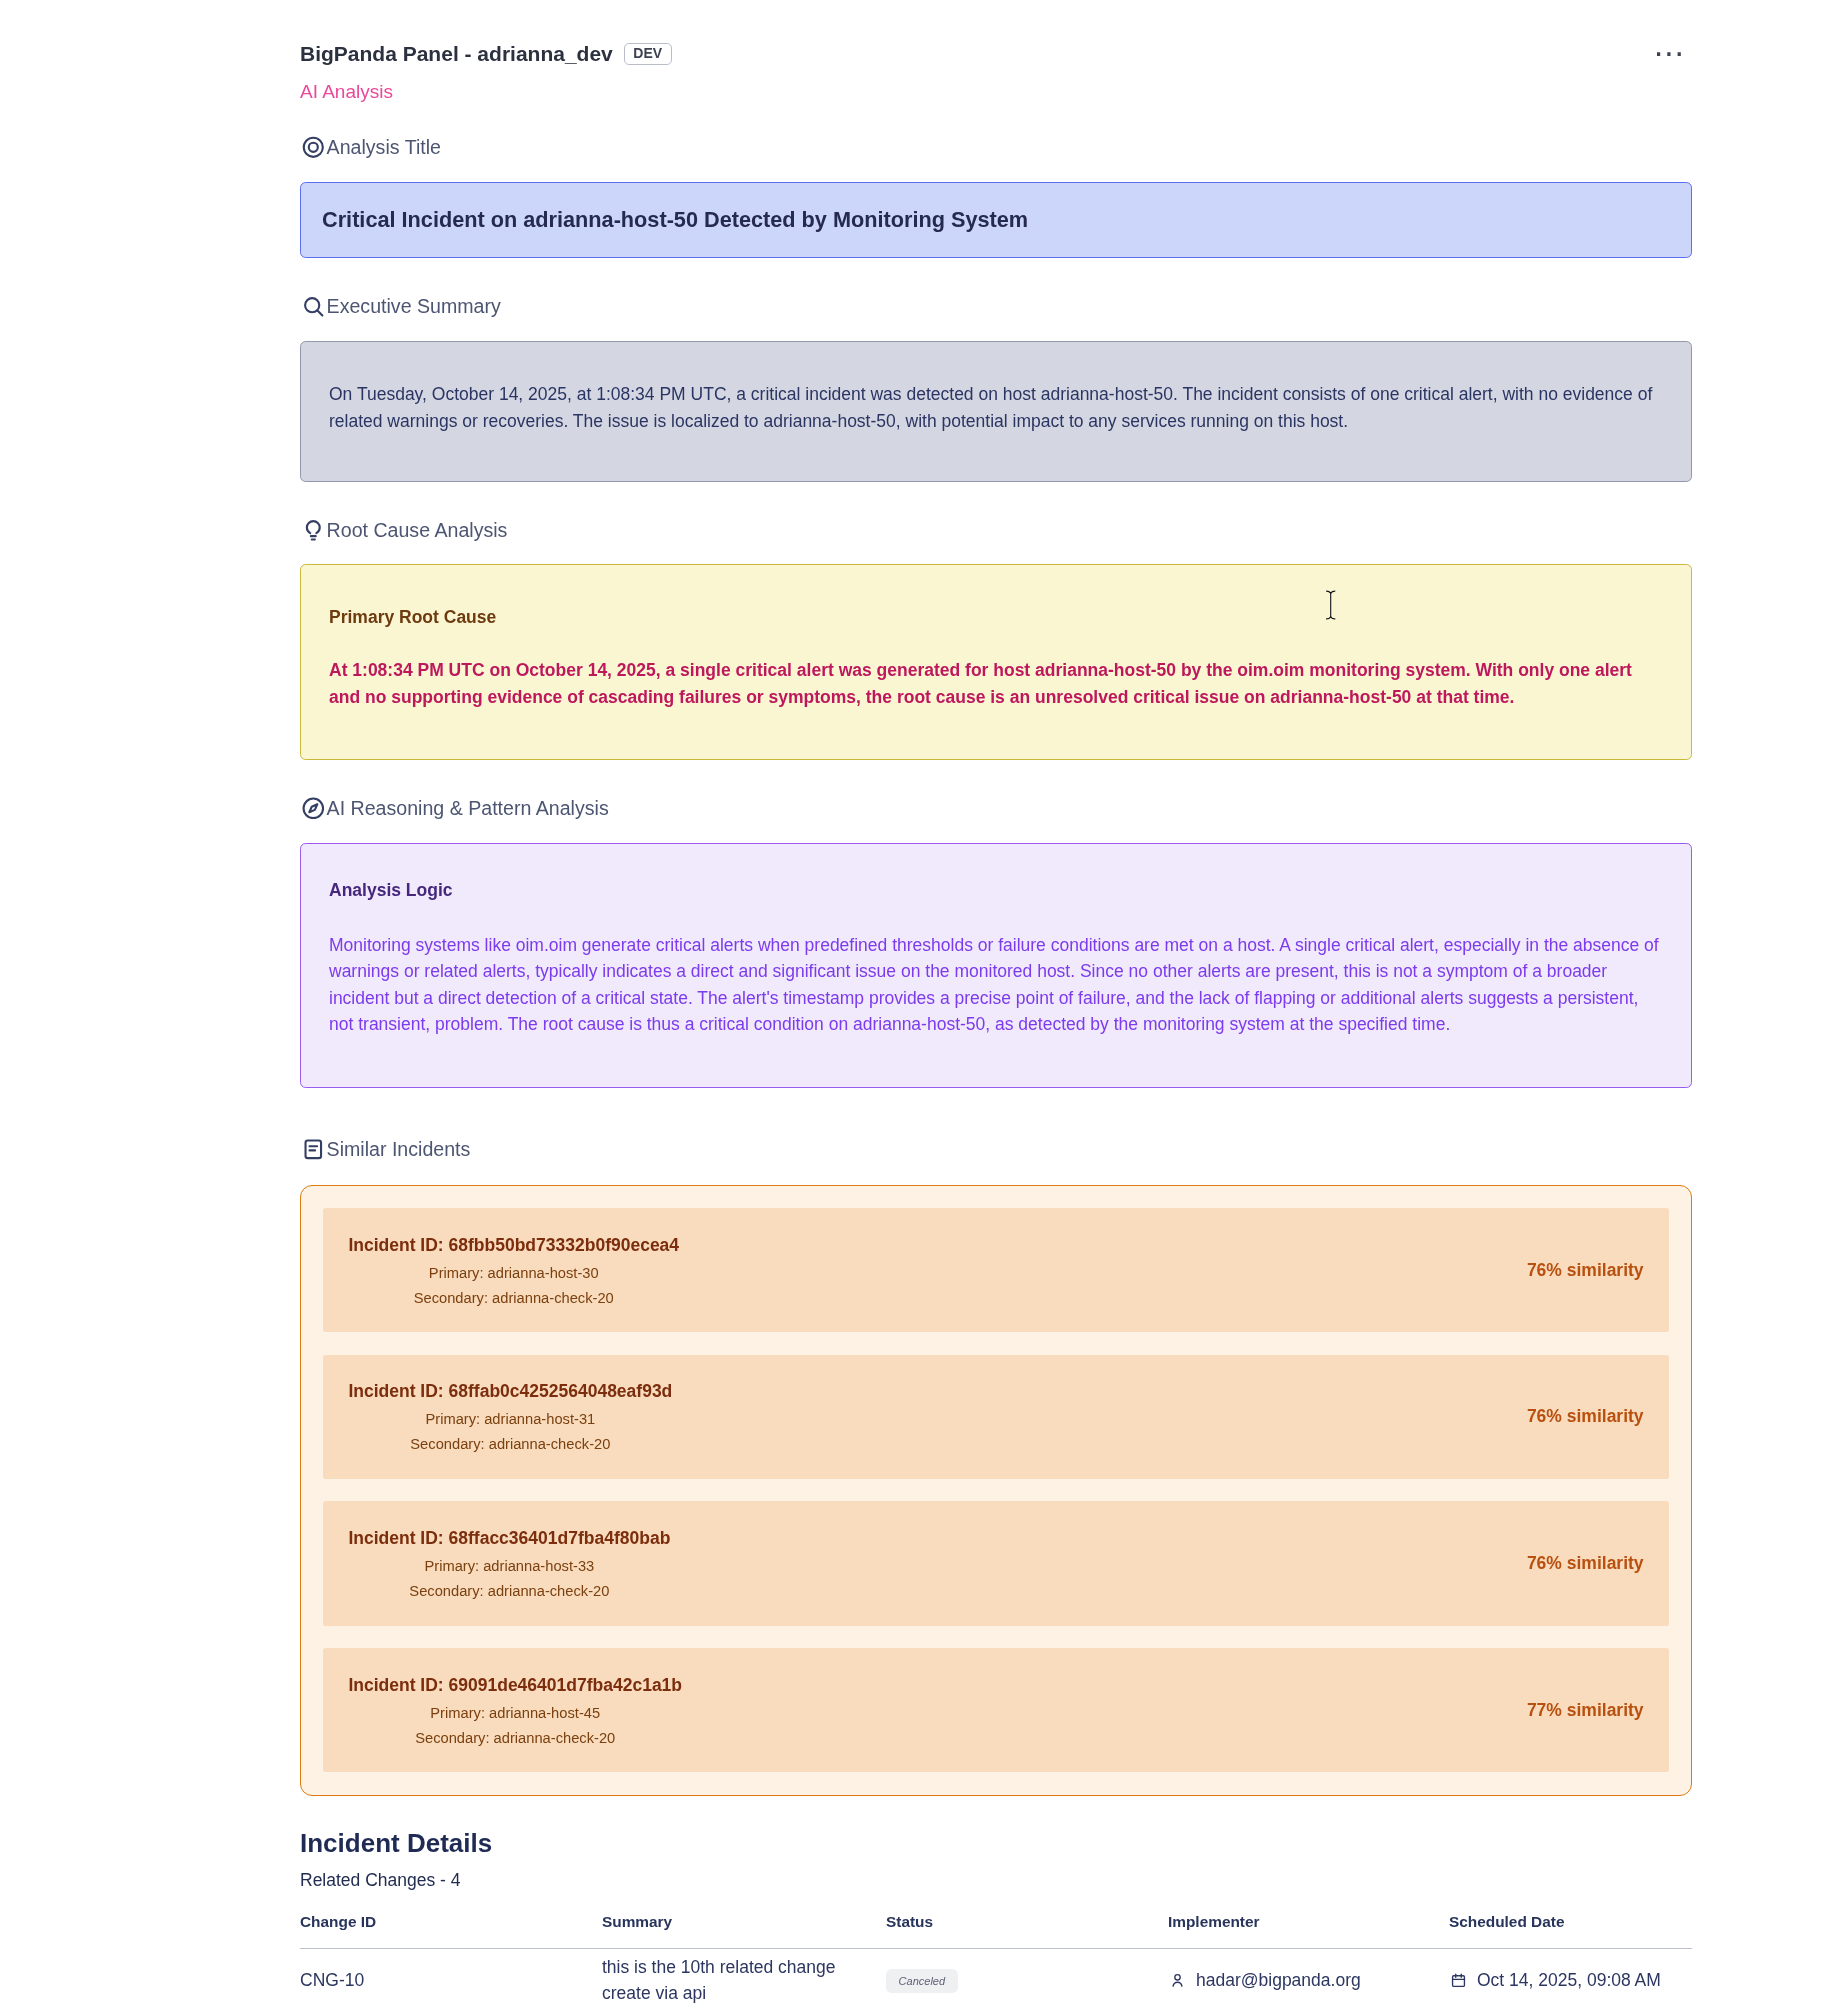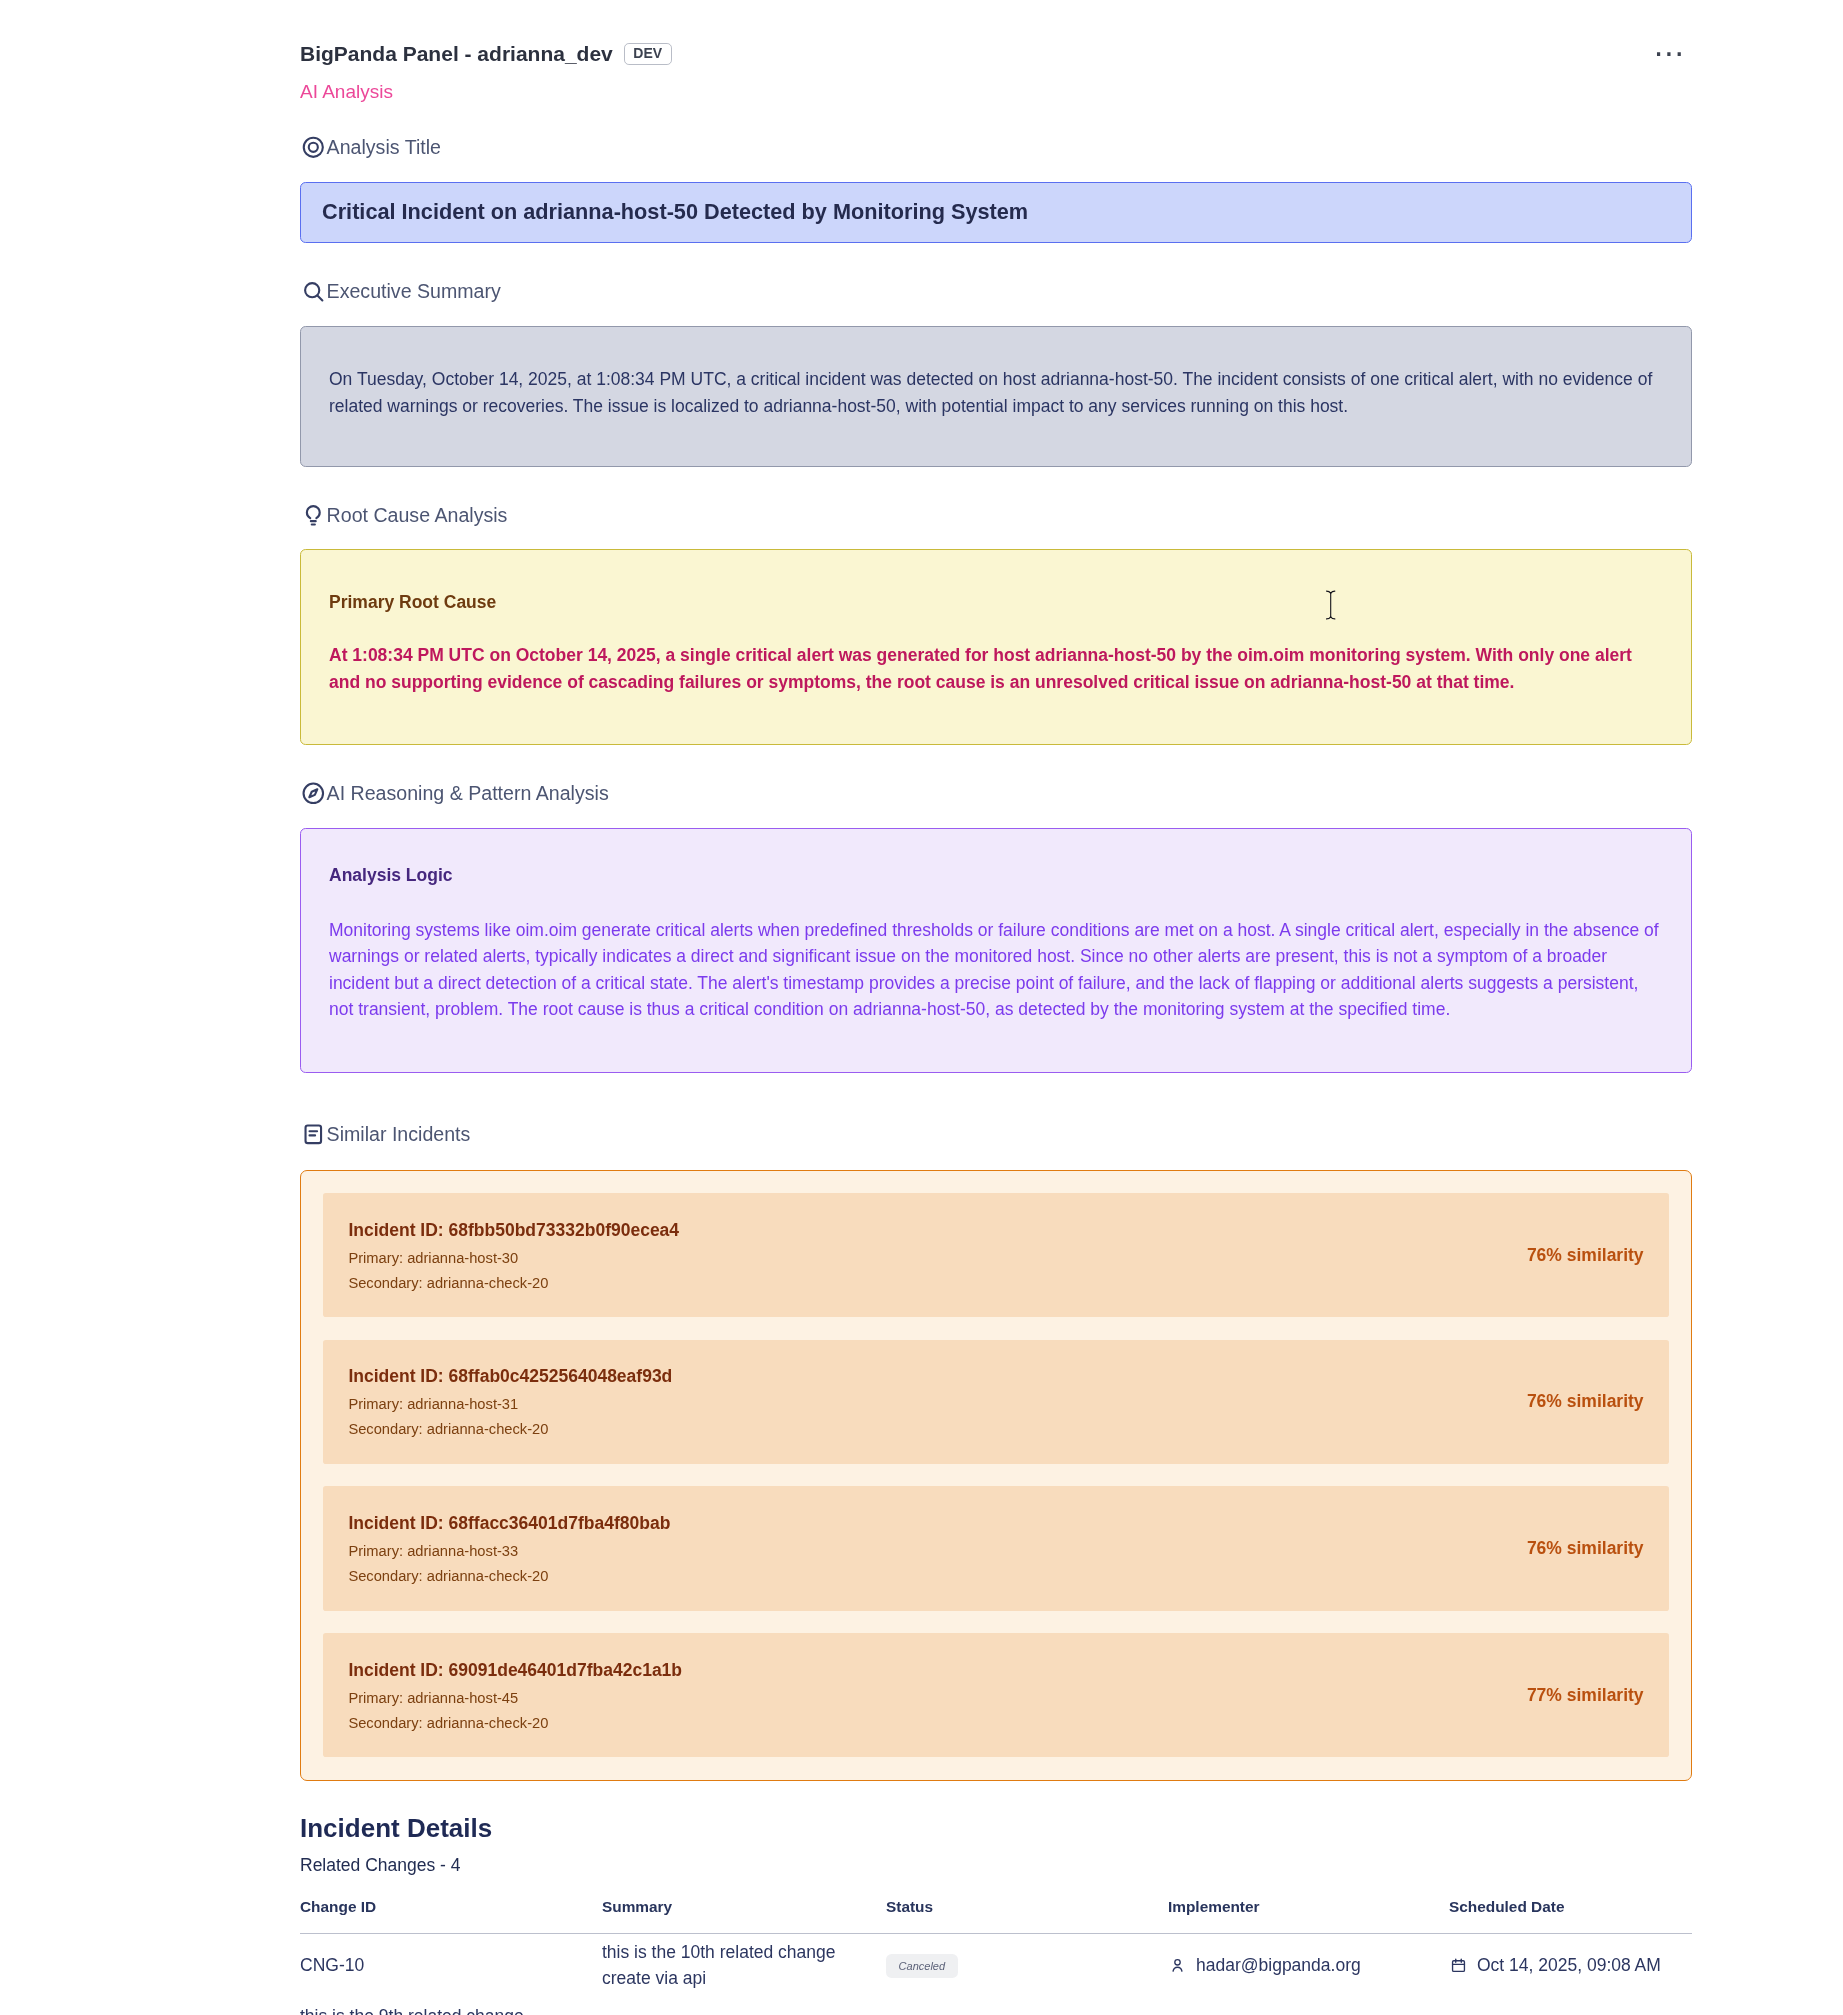--- a/index.html
+++ b/index.html
@@ -22,21 +22,21 @@
   .page-subtitle { margin-top:15.4px; font-size:19px; font-weight:400; color:#ec4899; }
   .more-btn { font-size:31px; line-height:18px; color:#3c4250; letter-spacing:2.1px; cursor:pointer; padding:2.8px 5.6px; }
 
   
   .section-label { display:flex; align-items:center; gap:0; margin-top:35px; font-size:19.6px; color:#4c5572; }
   .section-label svg { width:26.6px; height:26.6px; stroke:#353e63; fill:none; stroke-width:1.9; stroke-linecap:round; stroke-linejoin:round; }
 
   
   .box { border-radius:5.6px; margin-top:21px; }
   .title-box {
-    background:#ccd6fb; border:1.4px solid #5a6ff0; height:61px;
+    background:#ccd6fb; border:1.4px solid #5a6ff0; height:76px;
     display:flex; align-items:center; padding:0 21px;
     font-size:21.7px; font-weight:700; color:#252b4e;
   }
   .exec-box {
     background:#d4d7e2; border:1.4px solid #9298ab;
     padding:39px 28px 46px 28px; font-size:17.5px; line-height:1.55; color:#2b3563;
   }
   .root-box {
     background:#faf6d2; border:1.4px solid #c9ba3a;
     padding:42px 28px 49px 28px;
@@ -45,22 +45,22 @@
   .root-box .box-body { margin-top:29px; font-size:17.5px; font-weight:700; color:#be185d; line-height:1.5; }
   .ai-box {
     background:#f1e9fc; border:1.4px solid #9a5cf0;
     padding:36px 28px 49px 28px;
   }
   .ai-box .box-heading { font-size:17.5px; font-weight:700; color:#46277e; }
   .ai-box .box-body { margin-top:31px; font-size:17.5px; color:#7c3bed; line-height:1.52; }
 
   
   .similar-box {
-    background:#fdf2e3; border:1.4px solid #e07b11; border-radius:7px;
-    padding:22.4px; display:flex; flex-direction:column; gap:22.4px; margin-top:22.4px;
+    background:#fdf2e3; border:1.4px solid #e07b11; border-radius:12px;
+    padding:22.4px; display:flex; flex-direction:column; gap:22.4px; margin-top:22.4px;text-align:center;
   }
   .incident-card {
     background:#f8dcbd; border-radius:2.8px; padding:26.6px 25px;
     display:flex; justify-content:space-between;
   }
   .incident-id { font-size:17.5px; font-weight:700; color:#7b2d0d; }
   .incident-meta { margin-top:9px; font-size:14.7px; color:#7c4010; }
   .similarity { align-self:center; font-size:17.5px; font-weight:700; color:#b9500f; white-space:nowrap; }
 
   

